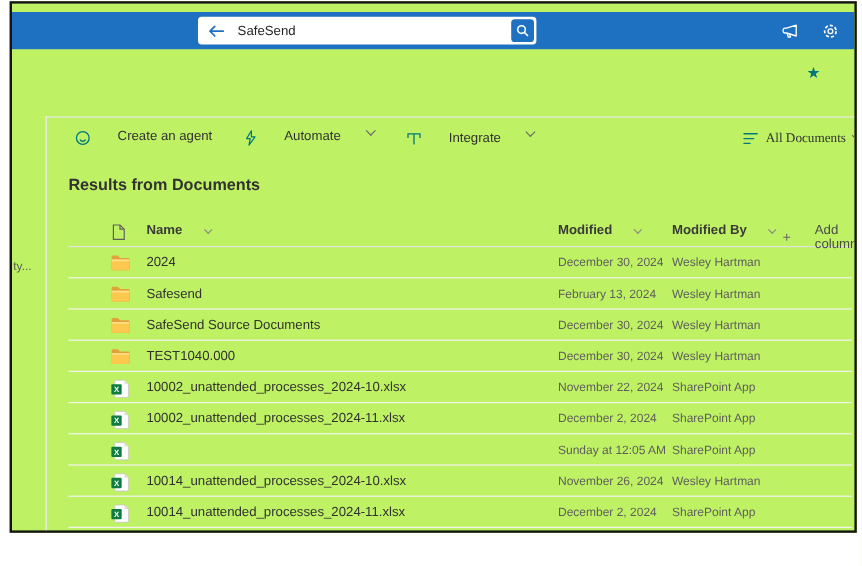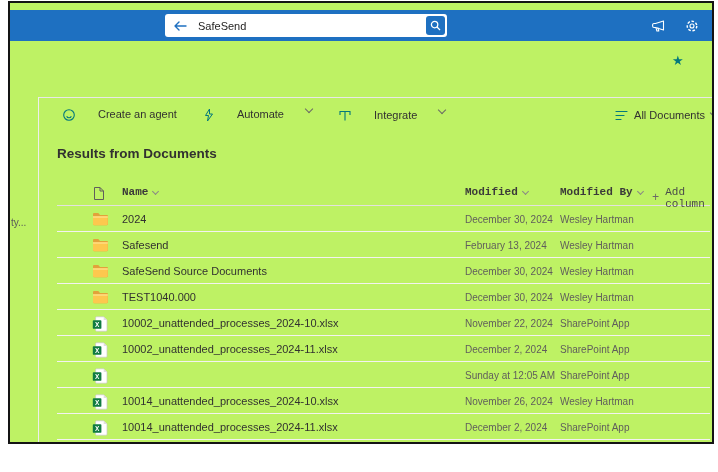--- a/index.html
+++ b/index.html
@@ -28,30 +28,30 @@
 
   
   .hdivider{position:absolute;left:28px;right:0;top:94px;height:1px;background:#e8e8e8;}
   .vdivider{position:absolute;left:28px;top:94px;bottom:0;width:1px;background:#ededed;}
   .sidebar-item{position:absolute;left:1px;top:214px;font-size:10px;color:#5a5a5a;cursor:pointer;}
 
   
   .commandbar{position:absolute;left:52px;top:99px;height:26px;display:flex;align-items:center;gap:26px;}
   .cmd{display:flex;align-items:flex-start;gap:22px;font-size:11px;color:#323130;cursor:pointer;white-space:nowrap;}
   .view-selector{position:absolute;right:-5px;top:99px;height:26px;display:flex;align-items:center;gap:6px;
-                 font-size:11px;color:#323130;cursor:pointer;white-space:nowrap;}
+                 font-size:11px;color:#323130;cursor:pointer;white-space:nowrap;font-family:Liberation Serif, serif;}
   .chev{display:inline-block;width:5px;height:5px;border-right:1.1px solid #6b6966;border-bottom:1.1px solid #6b6966;
         transform:rotate(45deg);position:relative;top:-2px;}
   .chev.sm{width:4px;height:4px;border-color:#8a8886;top:-1px;}
 
   
   .results-heading{position:absolute;left:47px;top:143px;margin:0;font-size:13.5px;font-weight:600;color:#323130;}
   .table{position:absolute;left:47px;top:180px;right:2px;}
   .thead{position:relative;height:22px;border-bottom:1px solid #e3e1df;font-size:11px;font-weight:600;color:#3b3a39;}
-  .thead .cell{position:absolute;top:3px;display:flex;align-items:center;gap:5px;cursor:pointer;font-family:Liberation Mono, monospace;}
+  .thead .cell{position:absolute;top:3px;display:flex;align-items:center;gap:19px;cursor:pointer;}
   .c-icon{left:36px;}  .c-name{left:65px;}  .c-mod{left:408px;}  .c-modby{left:503px;}
   .c-add{left:595px;font-weight:400;color:#4a4a4a;}
   .c-add .plus{color:#6b6966;font-size:12px;font-weight:400;margin-right:1px;}
 
   .row{position:relative;height:26px;border-bottom:1px solid #f3f2f1;box-sizing:border-box;cursor:pointer;}
   .row .ficon{position:absolute;left:35px;top:6px;display:flex;}
   .row .name{position:absolute;left:65px;top:7px;font-size:11px;color:#323130;max-width:330px;
              white-space:nowrap;overflow:hidden;text-overflow:ellipsis;text-align:center;}
   .row .mod{position:absolute;left:408px;top:8px;font-size:10px;color:#605e5c;white-space:nowrap;}
   .row .modby{position:absolute;left:503px;top:8px;font-size:10px;color:#605e5c;white-space:nowrap;}

